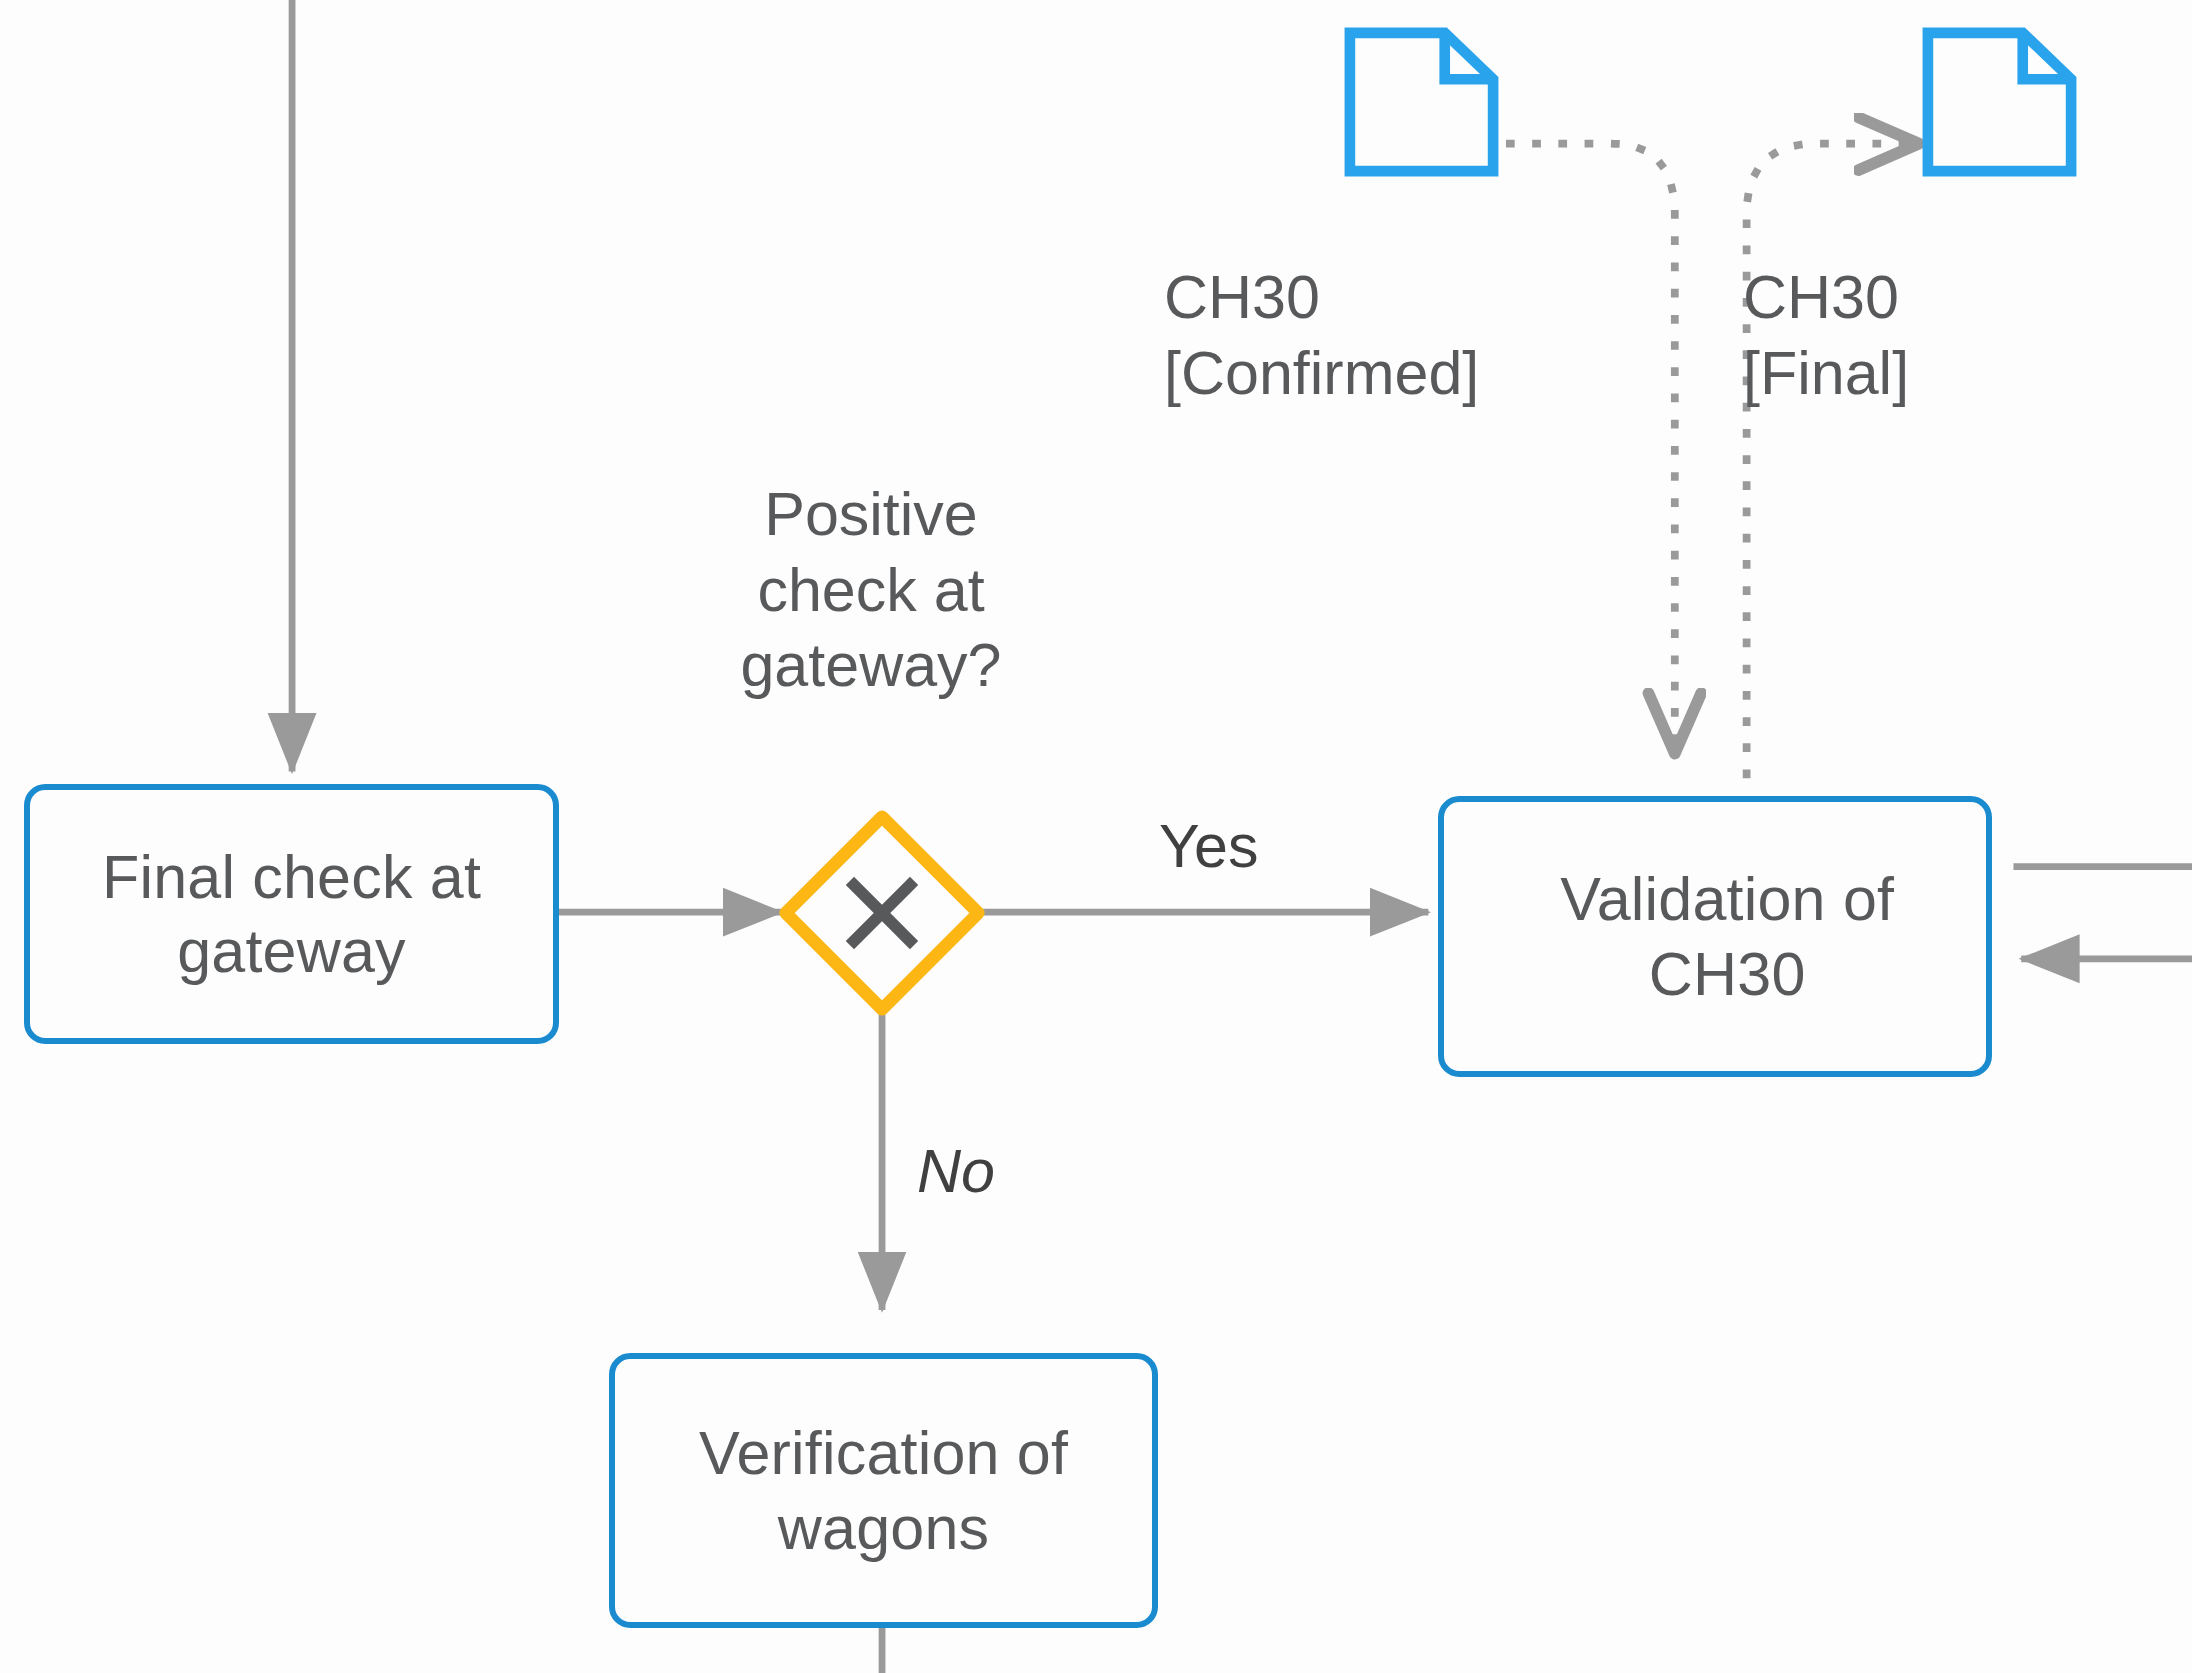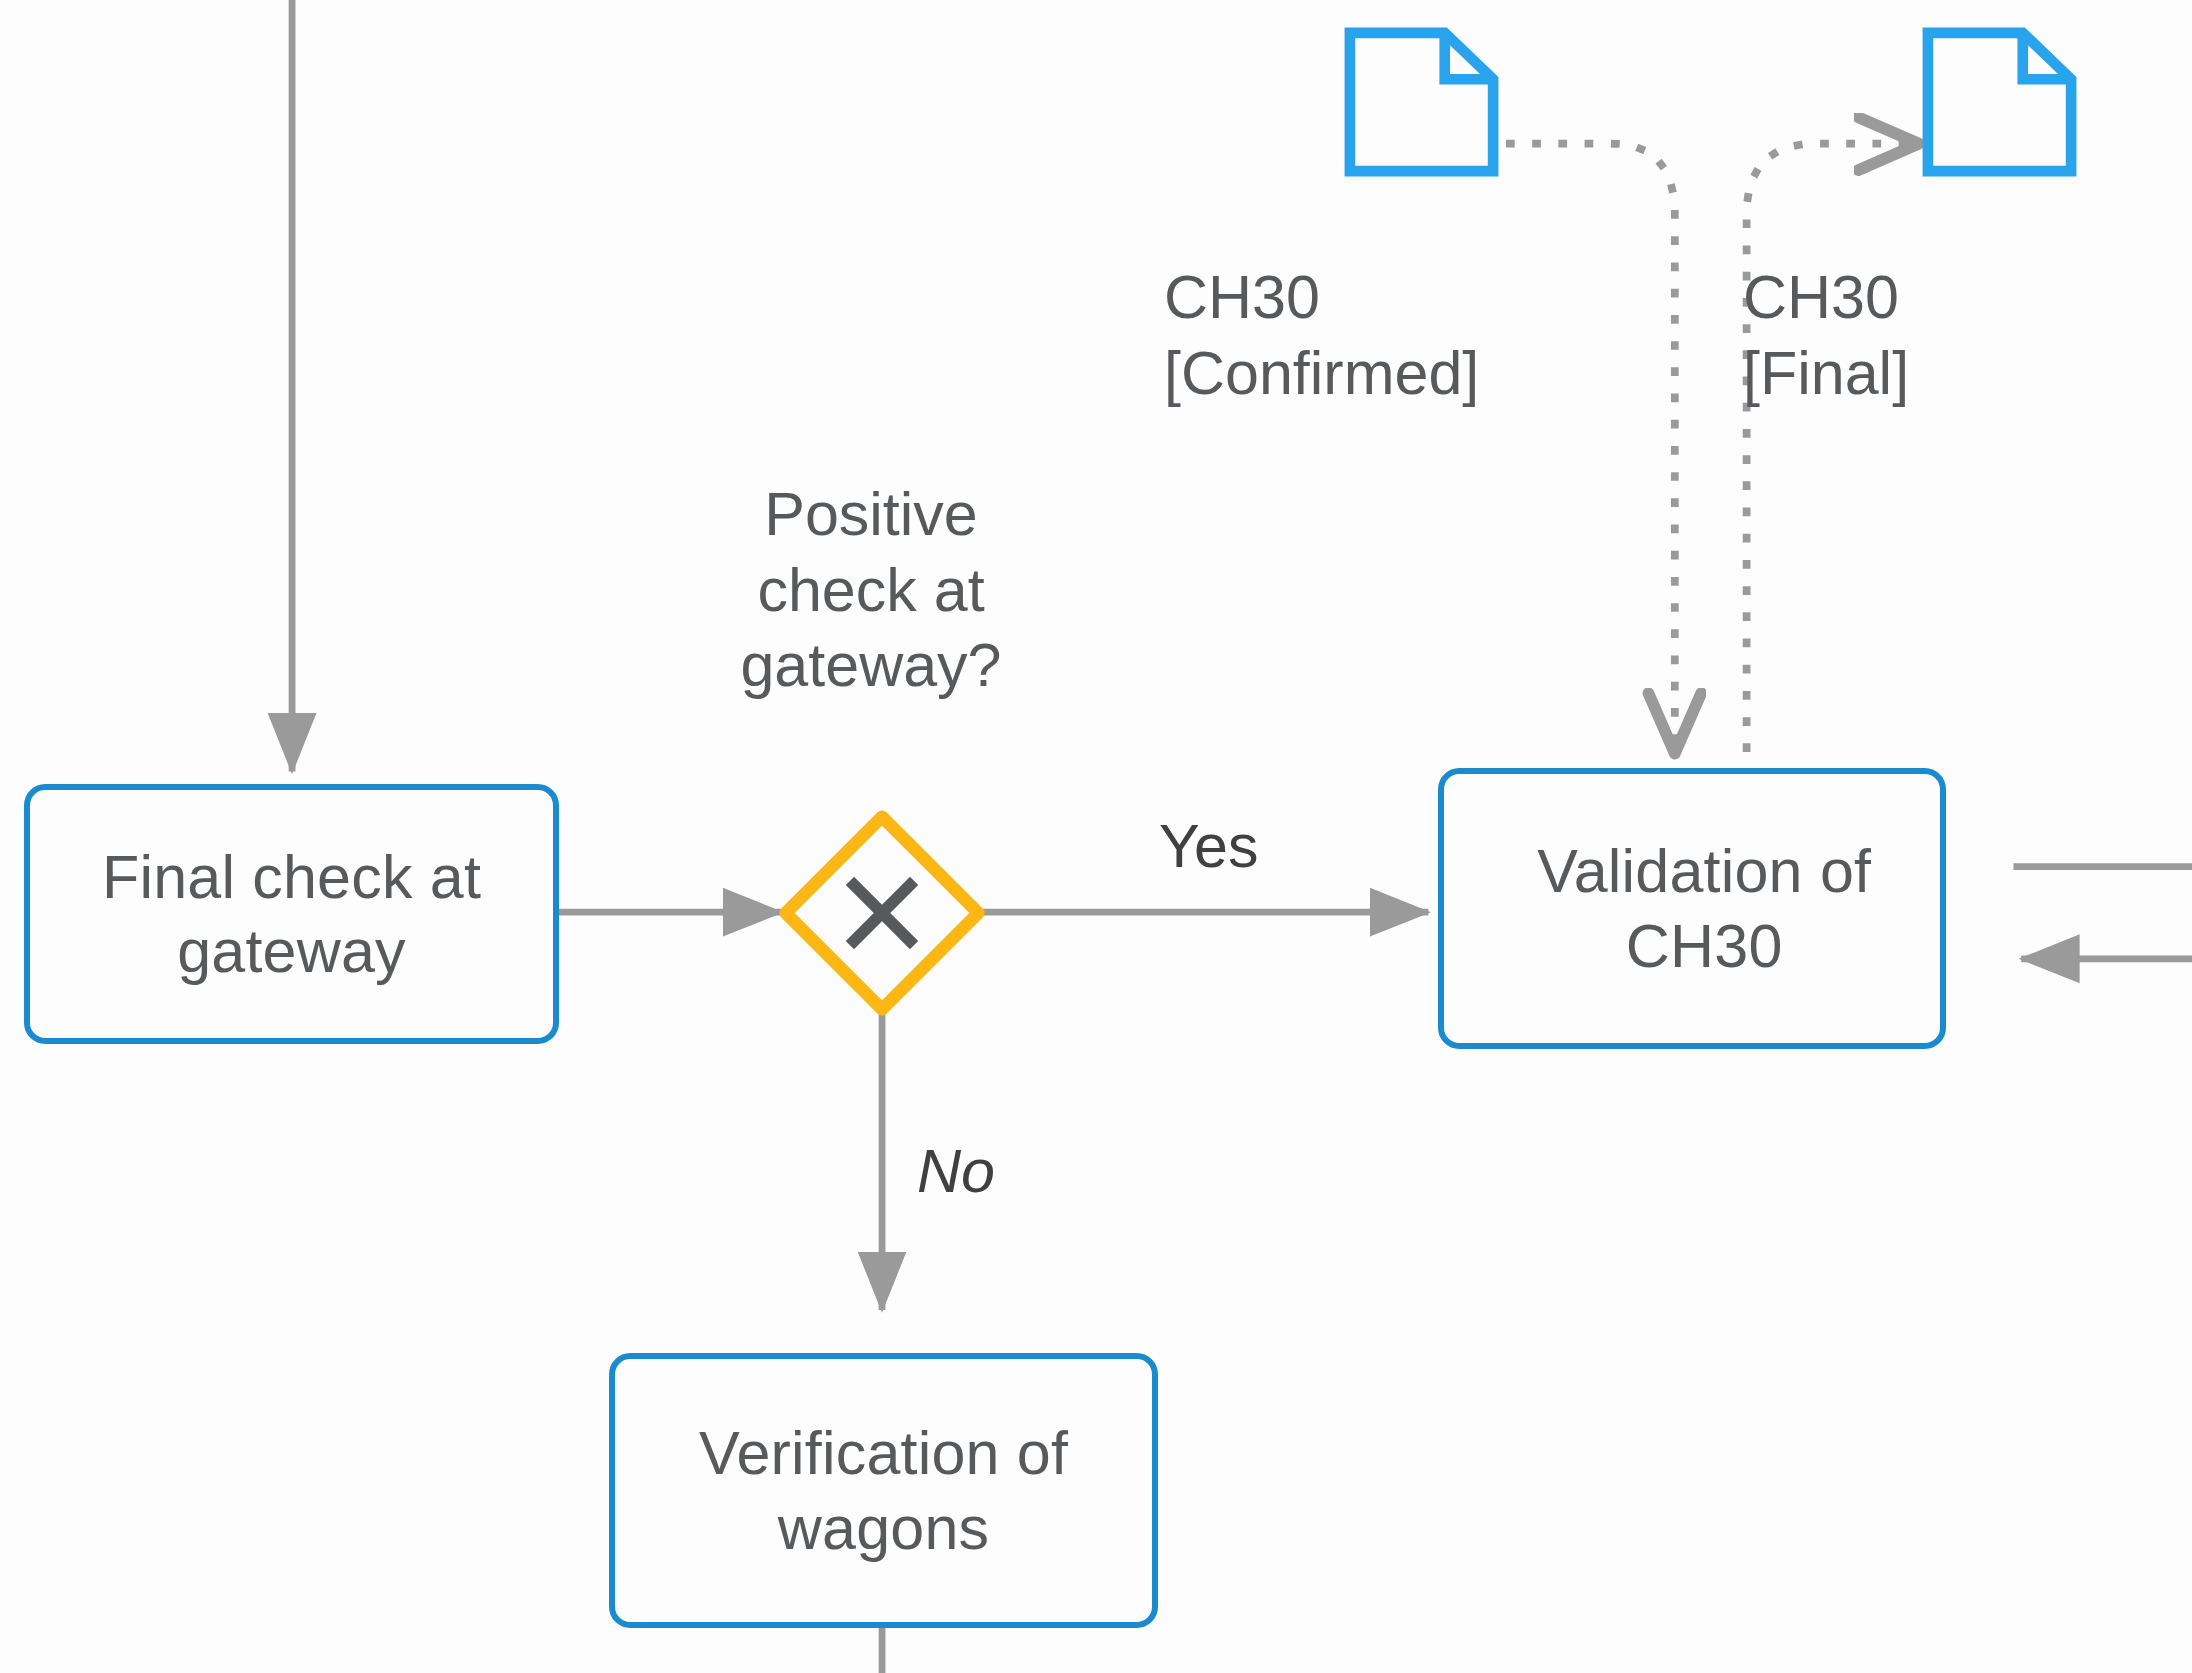--- a/index.html
+++ b/index.html
@@ -160,21 +160,21 @@
   </div>
 
   <div class="free-label" style="left:682px; top:477px; width:378px; text-align:center;">Positive
 check at
 gateway?</div>
 
   <div class="edge-label" style="left:1159px; top:810px;">Yes</div>
 
   <div class="edge-label" style="left:917px; top:1135px;font-style:italic;">No</div>
 
-  <div class="task" style="left:1438px; top:768px; width:508px; height:281px;padding-left:40px;">
+  <div class="task" style="left:1438px; top:796px; width:554px; height:281px;padding-left:40px;">
     <span class="lines">Validation
 of CH30</span>
   </div>
 
   <div class="task" style="left:609px; top:1317px; width:549px; height:275px;margin-top:36px;">
     <span class="lines">Verification
 of wagons</span>
   </div>
 
   <div class="dataobj" style="left:1344px; top:27px;">

